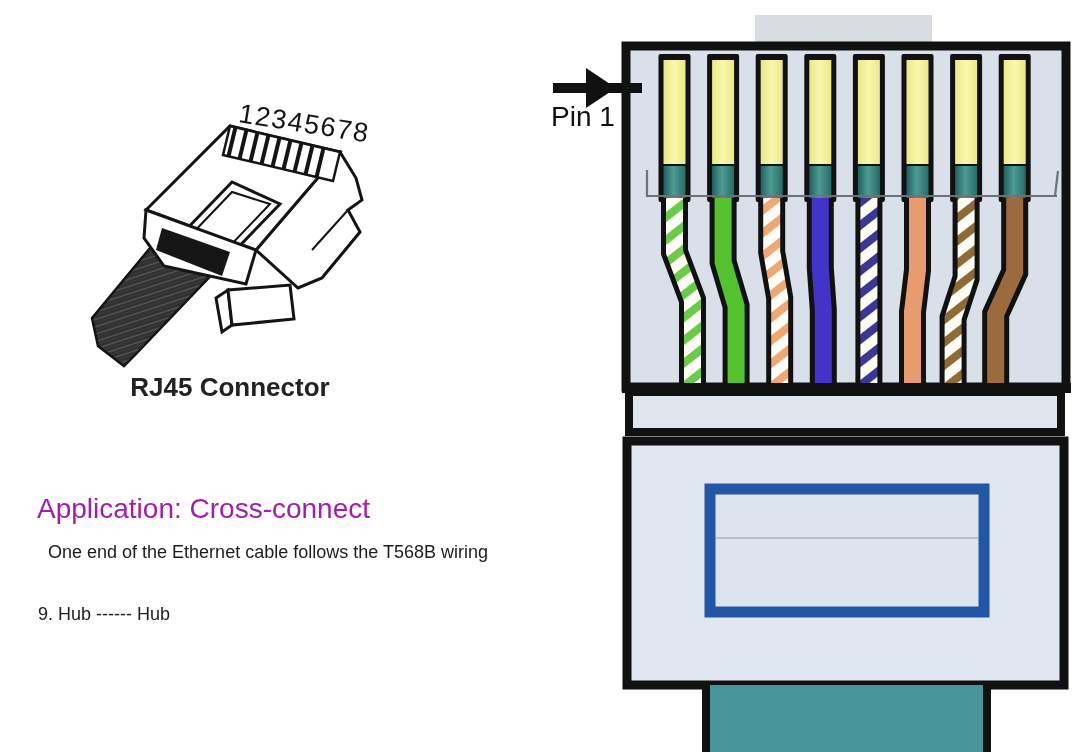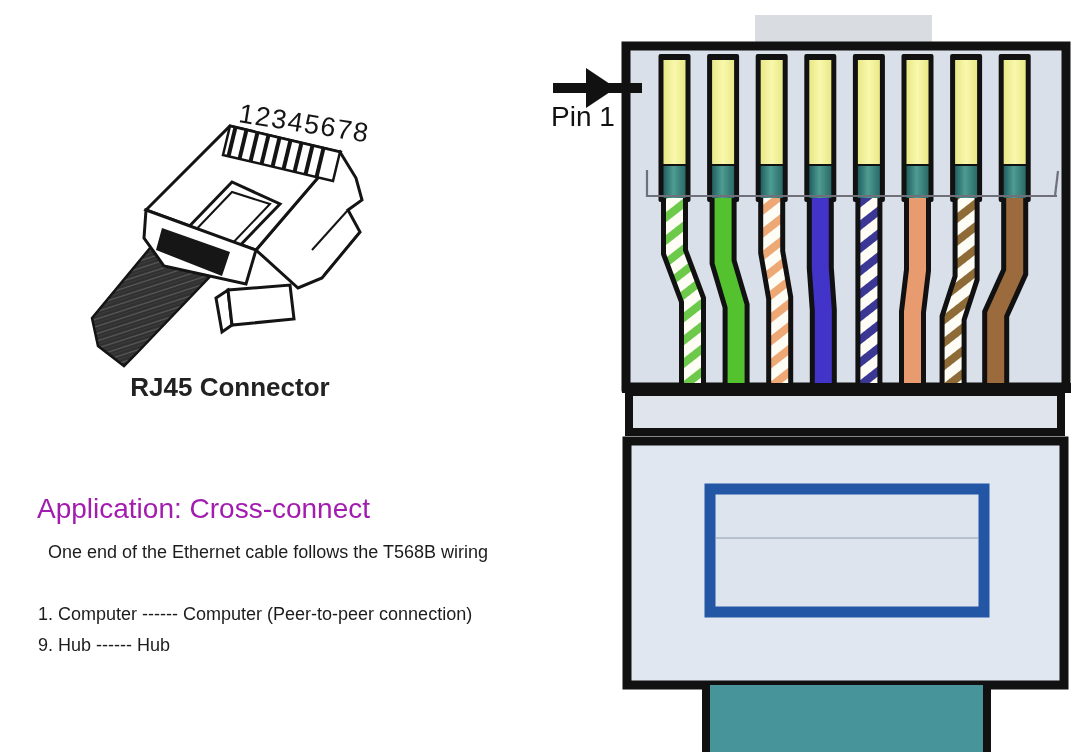--- a/index.html
+++ b/index.html
@@ -228,15 +228,14 @@
 
 <div class="abs" id="pin1-label">Pin 1</div>
 
 <div class="abs" id="application-heading">Application: Cross-connect</div>
 
 <div class="abs" id="application-desc">
   <div>One end of the Ethernet cable follows the T568B wiring</div>
 </div>
 
 <div class="abs" id="application-list">
-  <div>1. Computer ------ Computer (Peer-to-peer connection)</div>
   <div>9. Hub ------ Hub</div>
 </div>
 
 </body></html>

